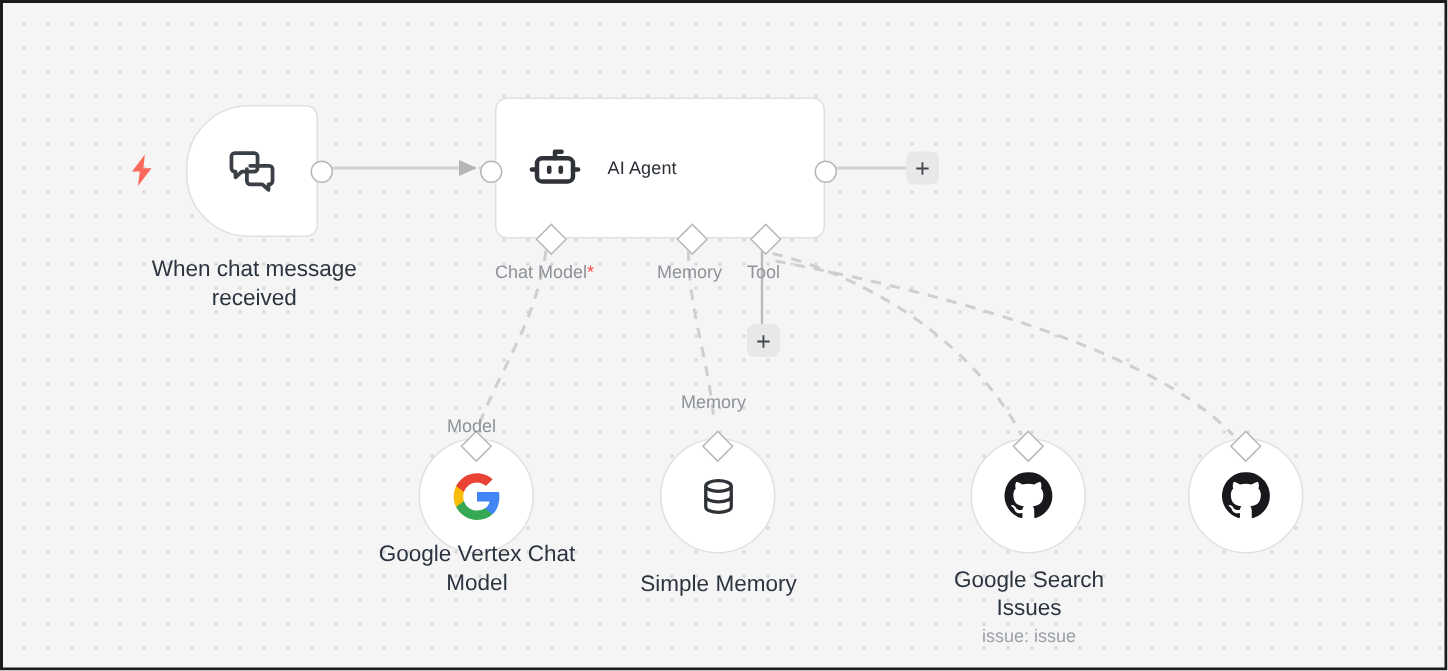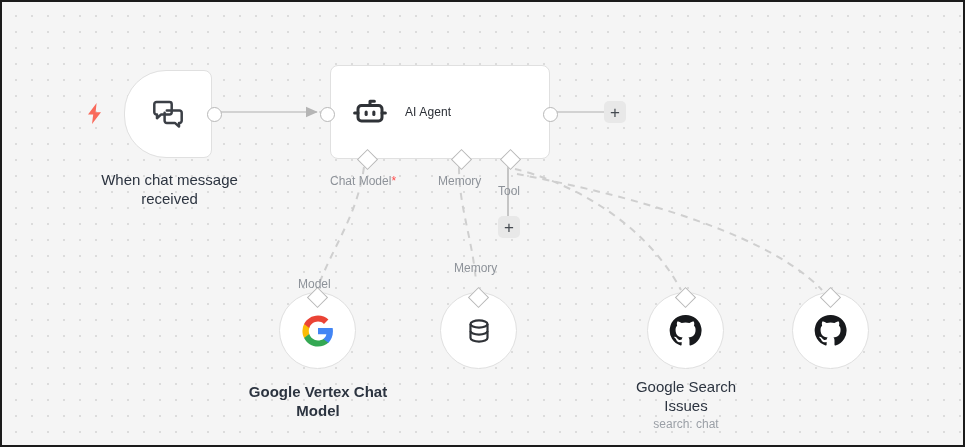--- a/index.html
+++ b/index.html
@@ -167,61 +167,62 @@
 
   <div class="endpoint-diamond" style="left:358px;top:150px;"></div>
   <div class="port-label" style="left:328px;top:172px;">
     <span>Chat Model</span><span class="port-required">*</span>
   </div>
 
   <div class="endpoint-diamond" style="left:452px;top:150px;"></div>
   <div class="port-label" style="left:436px;top:172px;">Memory</div>
 
   <div class="endpoint-diamond" style="left:501px;top:150px;"></div>
-  <div class="port-label" style="left:496px;top:172px;margin-top:10px;">Tool</div>
+  <div class="port-label" style="left:496px;top:172px;">Tool</div>
   <div class="plus-btn" style="left:496px;top:214px;">+</div>
 
   <div class="node-circle" style="left:277px;top:290px;width:77px;height:77px;">
     <span class="node-icon">
       <svg width="34" height="34" viewBox="0 0 48 48" aria-hidden="true">
         <path fill="#4285F4" d="M45.1 24.5c0-1.6-.14-3.14-.41-4.63H24v8.76h11.83c-.51 2.75-2.06 5.08-4.39 6.64v5.52h7.1c4.16-3.83 6.56-9.47 6.56-16.29z"></path>
         <path fill="#34A853" d="M24 46c5.94 0 10.92-1.97 14.56-5.33l-7.1-5.52c-1.97 1.32-4.49 2.1-7.46 2.1-5.73 0-10.58-3.87-12.31-9.07H4.34v5.7C7.96 41.07 15.4 46 24 46z"></path>
         <path fill="#FBBC05" d="M11.69 28.18c-.44-1.32-.69-2.73-.69-4.18s.25-2.86.69-4.18v-5.7H4.34A21.99 21.99 0 0 0 2 24c0 3.55.85 6.91 2.34 9.88l7.35-5.7z"></path>
         <path fill="#EA4335" d="M24 10.75c3.23 0 6.13 1.11 8.41 3.29l6.31-6.31C34.91 4.18 29.93 2 24 2 15.4 2 7.96 6.93 4.34 14.12l7.35 5.7c1.73-5.2 6.58-9.07 12.31-9.07z"></path>
       </svg>
     </span>
   </div>
   <div class="endpoint-diamond" style="left:308px;top:288px;"></div>
   <div class="port-label" style="left:296px;top:275px;">Model</div>
-  <div class="node-label" style="left:231px;top:380px;width:170px;font-weight:bold;">Google Vertex Chat
+  <div class="node-label" style="left:231px;top:358px;width:170px;">Google Vertex Chat
 Model</div>
 
   <div class="node-circle" style="left:438px;top:290px;width:77px;height:77px;">
     <span class="node-icon">
       <svg width="32" height="32" viewBox="0 0 32 32" aria-hidden="true">
         <ellipse cx="16" cy="9" rx="8.5" ry="3.6" fill="none" stroke="#2f3237" stroke-width="2.2"></ellipse>
         <path d="M7.5 9 V23 C7.5 25 11.3 26.6 16 26.6 C20.7 26.6 24.5 25 24.5 23 V9" fill="none" stroke="#2f3237" stroke-width="2.2"></path>
         <path d="M7.5 16 C7.5 18 11.3 19.6 16 19.6 C20.7 19.6 24.5 18 24.5 16" fill="none" stroke="#2f3237" stroke-width="2.2"></path>
       </svg>
     </span>
   </div>
   <div class="endpoint-diamond" style="left:469px;top:288px;"></div>
   <div class="port-label" style="left:452px;top:259px;">Memory</div>
+  <div class="node-label" style="left:392px;top:378px;width:170px;">Simple Memory</div>
 
   <div class="node-circle" style="left:645px;top:290px;width:77px;height:77px;">
     <span class="node-icon">
       <svg width="35" height="35" viewBox="0 0 24 24" aria-hidden="true">
         <path fill="#17191c" d="M12 1.3A10.7 10.7 0 0 0 8.62 22.2c.53.1.73-.23.73-.51v-1.8c-2.98.65-3.6-1.43-3.6-1.43-.49-1.24-1.19-1.57-1.19-1.57-.97-.66.07-.65.07-.65 1.08.08 1.64 1.11 1.64 1.11.96 1.64 2.5 1.17 3.11.89.1-.69.37-1.17.68-1.43-2.38-.27-4.88-1.19-4.88-5.3 0-1.17.42-2.13 1.11-2.88-.11-.27-.48-1.36.1-2.84 0 0 .9-.29 2.96 1.1a10.3 10.3 0 0 1 5.39 0c2.05-1.39 2.95-1.1 2.95-1.1.59 1.48.22 2.57.11 2.84.69.75 1.1 1.71 1.1 2.88 0 4.12-2.5 5.03-4.89 5.29.38.33.73.98.73 1.98v2.93c0 .29.19.62.73.51A10.7 10.7 0 0 0 12 1.3Z"></path>
       </svg>
     </span>
   </div>
   <div class="endpoint-diamond" style="left:676px;top:288px;"></div>
   <div class="node-label" style="left:598px;top:375px;width:172px;">Google Search
 Issues</div>
-  <div class="node-sublabel" style="left:598px;top:415px;width:172px;">search: chat</div>
+  <div class="node-sublabel" style="left:598px;top:415px;width:172px;">issue: issue</div>
 
   <div class="node-circle" style="left:790px;top:290px;width:77px;height:77px;">
     <span class="node-icon">
       <svg width="35" height="35" viewBox="0 0 24 24" aria-hidden="true">
         <path fill="#17191c" d="M12 1.3A10.7 10.7 0 0 0 8.62 22.2c.53.1.73-.23.73-.51v-1.8c-2.98.65-3.6-1.43-3.6-1.43-.49-1.24-1.19-1.57-1.19-1.57-.97-.66.07-.65.07-.65 1.08.08 1.64 1.11 1.64 1.11.96 1.64 2.5 1.17 3.11.89.1-.69.37-1.17.68-1.43-2.38-.27-4.88-1.19-4.88-5.3 0-1.17.42-2.13 1.11-2.88-.11-.27-.48-1.36.1-2.84 0 0 .9-.29 2.96 1.1a10.3 10.3 0 0 1 5.39 0c2.05-1.39 2.95-1.1 2.95-1.1.59 1.48.22 2.57.11 2.84.69.75 1.1 1.71 1.1 2.88 0 4.12-2.5 5.03-4.89 5.29.38.33.73.98.73 1.98v2.93c0 .29.19.62.73.51A10.7 10.7 0 0 0 12 1.3Z"></path>
       </svg>
     </span>
   </div>
   <div class="endpoint-diamond" style="left:821px;top:288px;"></div>
 

